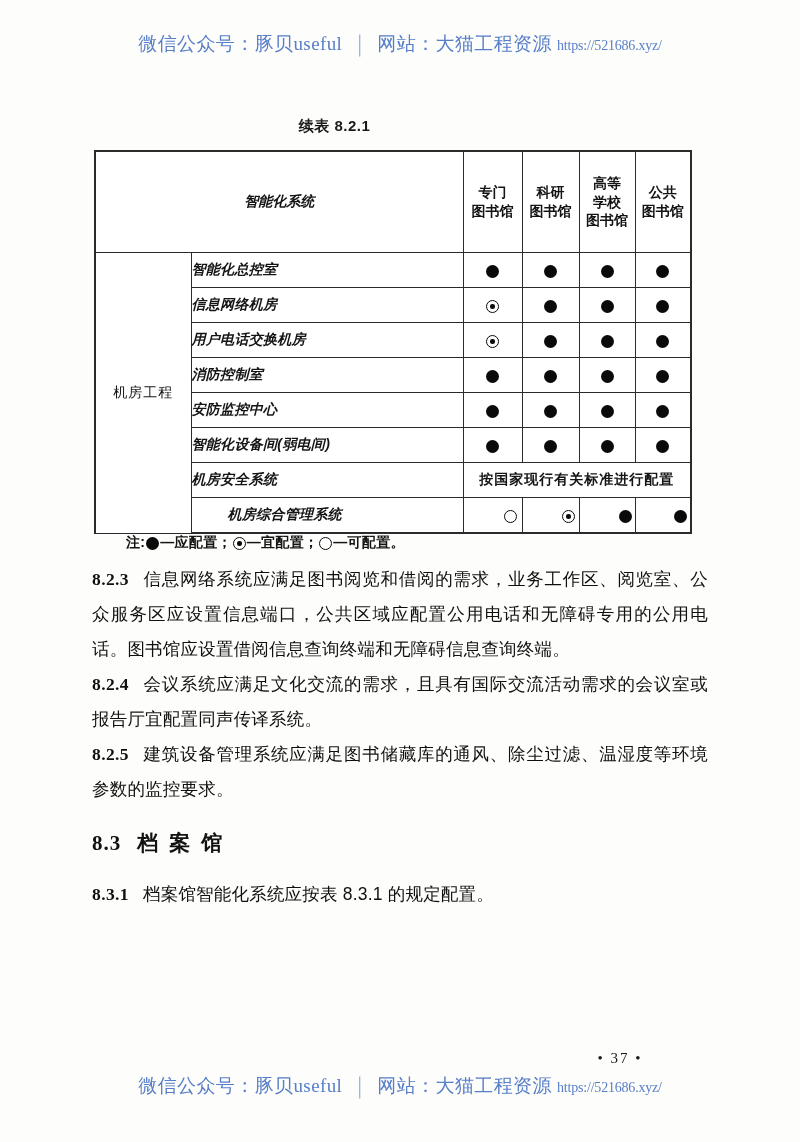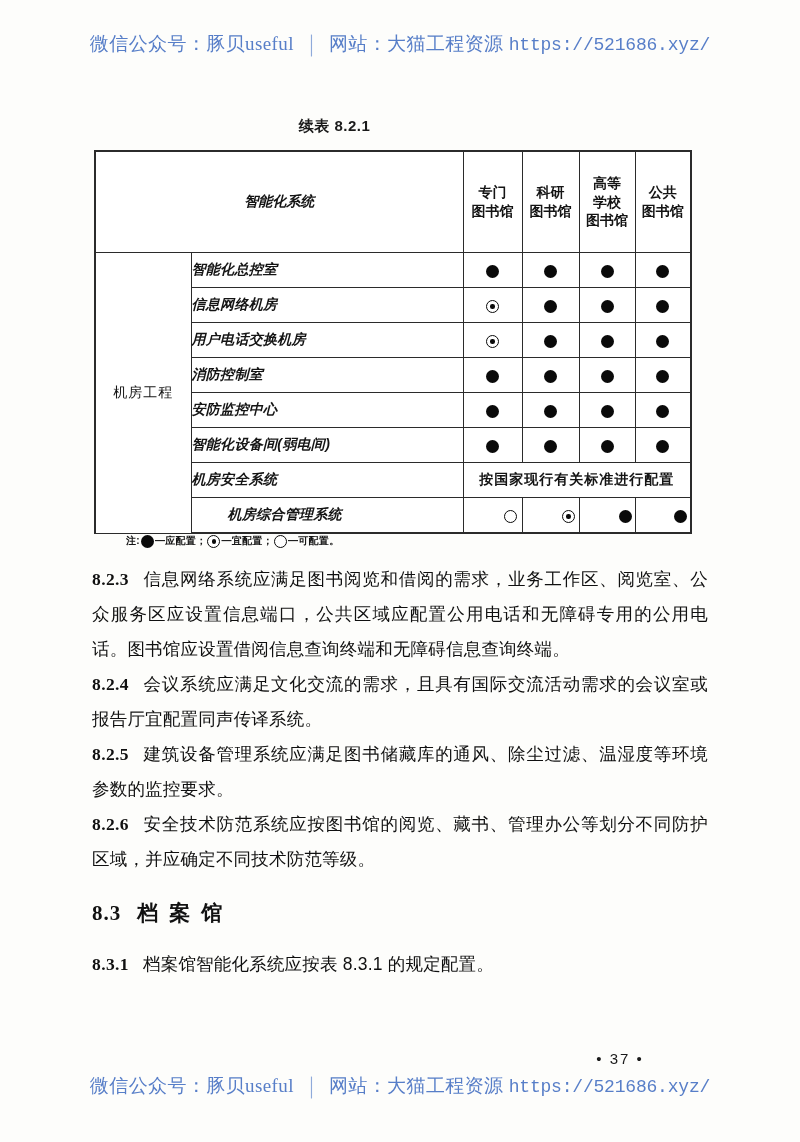--- a/index.html
+++ b/index.html
@@ -38,22 +38,22 @@
   }
   .watermark-top { top: 31px; }
   .watermark-bottom { top: 1073px; }
   .watermark .sep {
     display: inline-block;
     padding: 0 8px;
     color: #86a4d8;
     transform: scaleY(1.15);
   }
   .watermark .url {
-    font-family: Liberation Mono, monospace;
-    font-size: 18px;
+    font-family: Liberation Serif, serif;
+    font-size: 14px;
     letter-spacing: -0.2px;
   }
 
   
   .table-caption {
     position: absolute;
     left: 0;
     top: 117px;
     width: 669px;
     text-align: center;
@@ -155,21 +155,21 @@
   }
 
   
   .table-note {
     position: absolute;
     left: 94px;
     top: 534px;
     width: 600px;
     font-family: "Liberation Sans", "DejaVu Sans", sans-serif;
     font-weight: bold;
-    font-size: 10px;
+    font-size: 14px;
     color: #141414;
     padding-left: 32px;
     letter-spacing: 0.3px;
   }
   .table-note .mk { margin: 0 1px; }
 
   
   .body {
     position: absolute;
     left: 92px;
@@ -204,21 +204,21 @@
   .section-head .sh-num { margin-right: 16px; font-family: "Liberation Serif","DejaVu Serif",serif;}
   .section-head .sh-title { letter-spacing: 11px; }
 
   
   .page-number {
     position: absolute;
     left: 0;
     top: 1050px;
     width: 800px;
     text-align: center;
-    font-family: Liberation Sans, sans-serif;
+    font-family: Liberation Serif, serif;
     font-size: 15px;
     color: #1a1a1a;
     letter-spacing: 2px;
     padding-left: 440px;
     box-sizing: border-box;
   }
 </style>
 </head>
 <body>
 
@@ -340,23 +340,20 @@
     </p>
 
     <p class="para">
       <span class="num">8.2.4</span><span>会议系统应满足文化交流的需求，且具有国际交流活动需求的会议室或报告厅宜配置同声传译系统。</span>
     </p>
 
     <p class="para">
       <span class="num">8.2.5</span><span>建筑设备管理系统应满足图书储藏库的通风、除尘过滤、温湿度等环境参数的监控要求。</span>
     </p>
 
-    <p class="para">
-      <span class="num">8.2.6</span><span>安全技术防范系统应按图书馆的阅览、藏书、管理办公等划分不同防护区域，并应确定不同技术防范等级。</span>
-    </p>
 
     <div class="section-head">
       <span class="sh-num">8.3</span><span class="sh-title">档案馆</span>
     </div>
 
     <p class="para">
       <span class="num">8.3.1</span><span>档案馆智能化系统应按表 8.3.1 的规定配置。</span>
     </p>
   </div>
 

